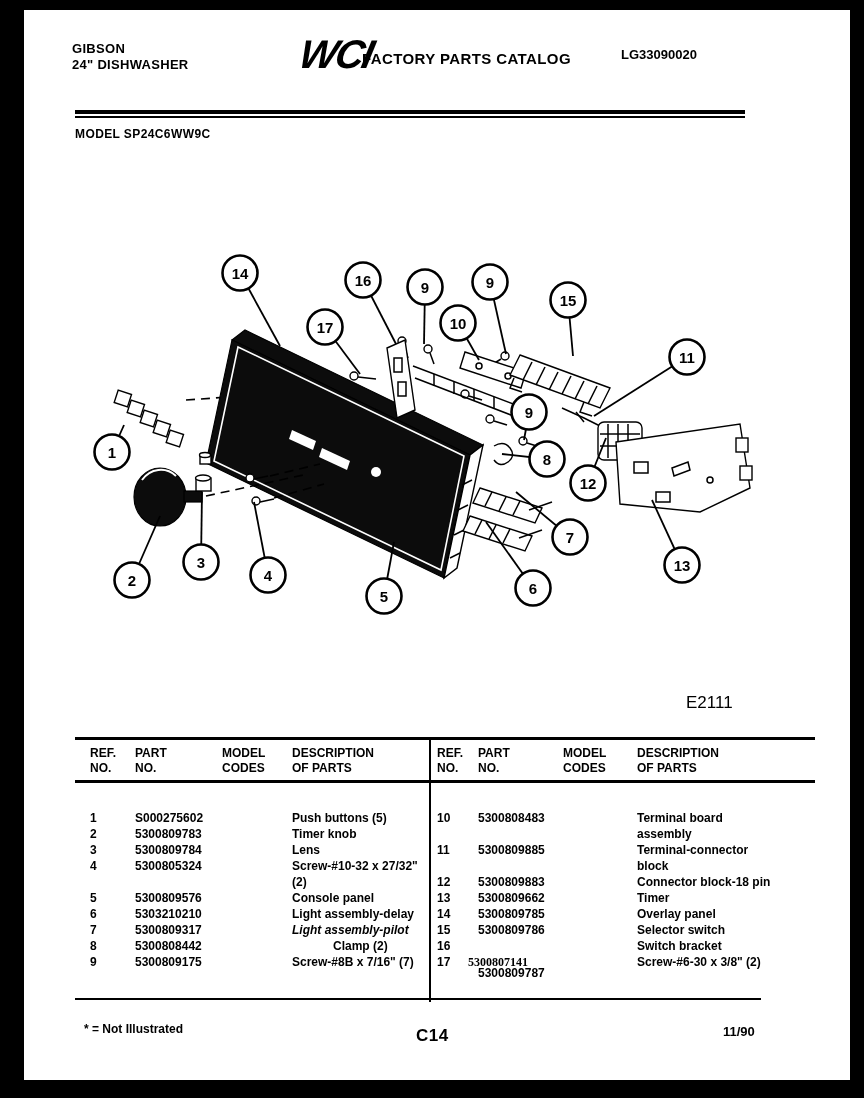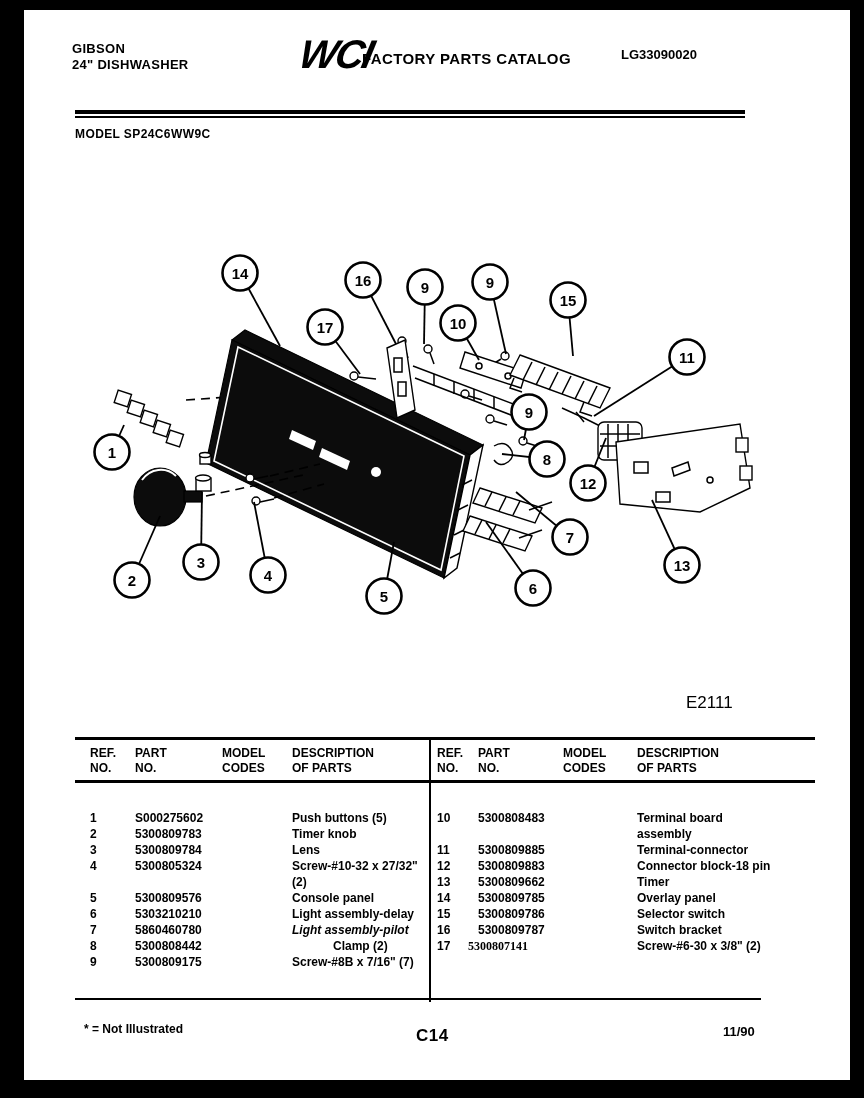--- a/index.html
+++ b/index.html
@@ -352,21 +352,21 @@
           <span style="left: 202px;">Console panel</span>
         </div>
         <div class="trow">
           <span style="left: 0px;">6</span>
           <span style="left: 45px;">5303210210</span>
           <span style="left: 132px;"></span>
           <span style="left: 202px;">Light assembly-delay</span>
         </div>
         <div class="trow">
           <span style="left: 0px;">7</span>
-          <span style="left: 45px;">5860460780</span>
+          <span style="left: 45px;">5300809317</span>
           <span style="left: 132px;"></span>
           <span style="left: 202px; font-style: italic;">Light assembly-pilot</span>
         </div>
         <div class="trow">
           <span style="left: 0px;">8</span>
           <span style="left: 45px;">5300808442</span>
           <span style="left: 132px;"></span>
           <span style="left: 202px; margin-left: 41px;">Clamp (2)</span>
         </div>
         <div class="trow">
@@ -389,20 +389,26 @@
           <span style="left: 126px;"></span>
           <span style="left: 200px;">assembly</span>
         </div>
         <div class="trow">
           <span style="left: 0px;">11</span>
           <span style="left: 41px;">5300809885</span>
           <span style="left: 126px;"></span>
           <span style="left: 200px;">Terminal-connector</span>
         </div>
         <div class="trow">
+          <span style="left: 0px;"></span>
+          <span style="left: 41px;"></span>
+          <span style="left: 126px;"></span>
+          <span style="left: 200px;">block</span>
+        </div>
+        <div class="trow">
           <span style="left: 0px;">12</span>
           <span style="left: 41px;">5300809883</span>
           <span style="left: 126px;"></span>
           <span style="left: 200px;">Connector block-18 pin</span>
         </div>
         <div class="trow">
           <span style="left: 0px;">13</span>
           <span style="left: 41px;">5300809662</span>
           <span style="left: 126px;"></span>
           <span style="left: 200px;">Timer</span>
@@ -414,21 +420,21 @@
           <span style="left: 200px;">Overlay panel</span>
         </div>
         <div class="trow">
           <span style="left: 0px;">15</span>
           <span style="left: 41px;">5300809786</span>
           <span style="left: 126px;"></span>
           <span style="left: 200px;">Selector switch</span>
         </div>
         <div class="trow">
           <span style="left: 0px;">16</span>
-          <span style="left: 41px;">5300809787</span>
+          <span style="left: 41px; margin-top: 27px;">5300809787</span>
           <span style="left: 126px;"></span>
           <span style="left: 200px;">Switch bracket</span>
         </div>
         <div class="trow">
           <span style="left: 0px;">17</span>
           <span style="left: 31px; font-family: Liberation Serif, serif;">5300807141</span>
           <span style="left: 126px;"></span>
           <span style="left: 200px;">Screw-#6-30 x 3/8" (2)</span>
         </div>
       </div>

